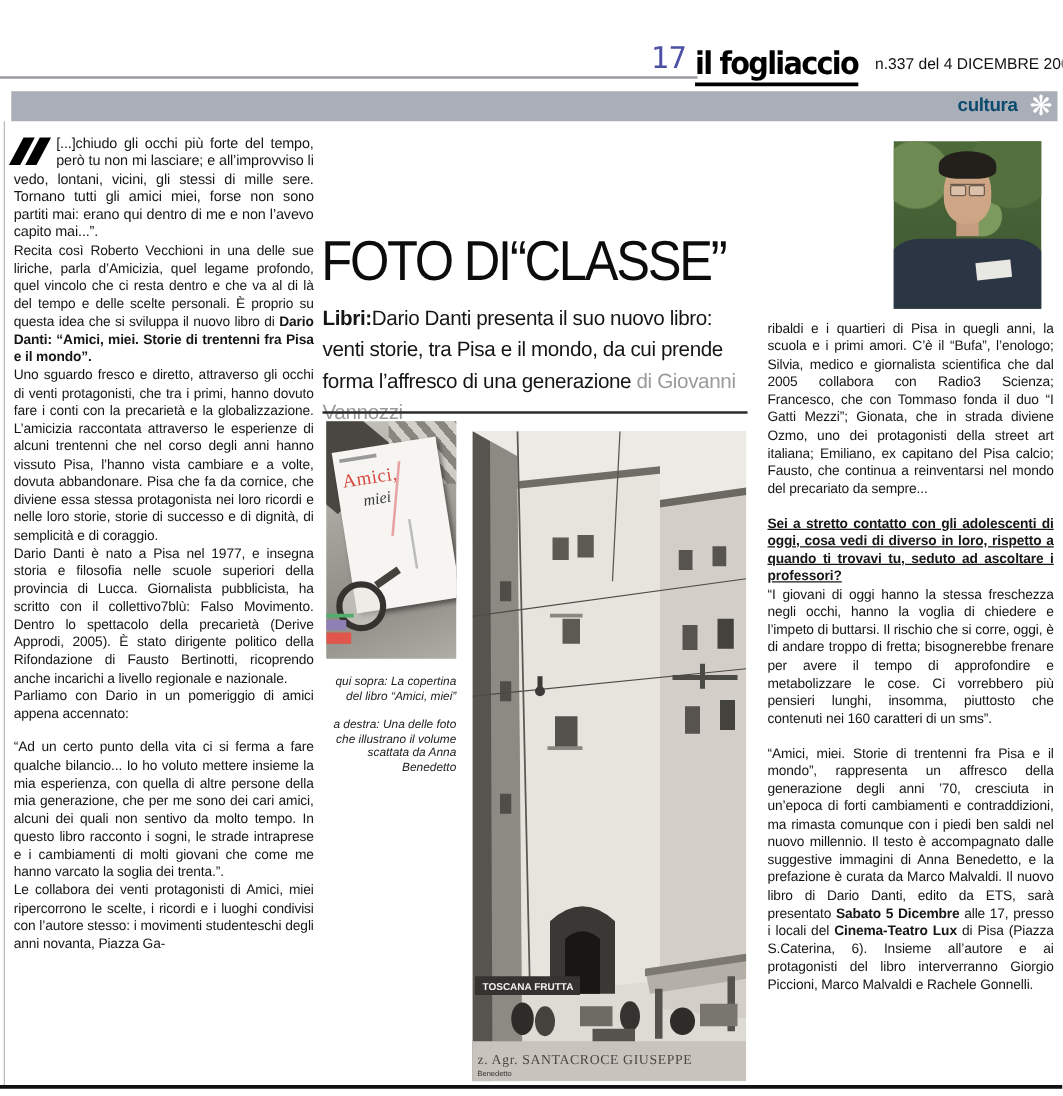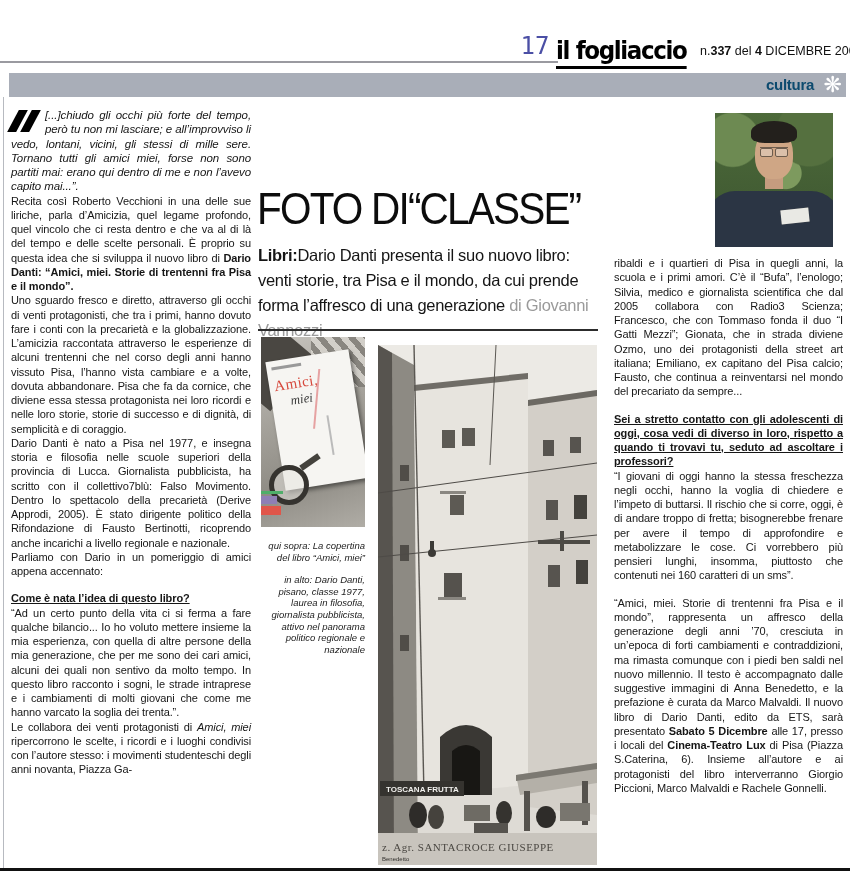--- a/index.html
+++ b/index.html
@@ -7,41 +7,41 @@
         font-family:"Liberation Sans",sans-serif;color:#1a1a1a;padding-left:34px;}
 
   
   .hdr-rule{position:absolute;left:0;top:61px;width:558px;height:2px;background:#9a9aa0;}
   .page-number{position:absolute;left:512px;top:32px;width:46px;text-align:center;
         font-family:"DejaVu Sans Mono",monospace;font-size:24px;color:#4b4fa5;}
   .masthead{position:absolute;left:556px;top:36px;font-family:"DejaVu Sans",sans-serif;
         font-weight:900;font-size:25px;letter-spacing:-1.5px;color:#000;
         border-bottom:3px solid #000;padding-bottom:1px;transform:scaleX(.92);transform-origin:left;}
   .issue{position:absolute;left:700px;top:44px;font-size:12.5px;color:#111;white-space:nowrap;}
-  .issue b{font-weight:bold;}
+  .issue b{font-weight:normal;}
 
   
   .section-bar{position:absolute;left:9px;top:73px;width:837px;height:24px;background:#a9aeb8;}
   .section-label{position:absolute;right:32px;top:3px;color:#0c4a6e;font-weight:bold;
         font-size:15px;letter-spacing:-0.3px;}
   .section-icon{position:absolute;right:4px;top:-1px;color:#fff;font-size:22px;}
   .left-edge{position:absolute;left:3px;top:97px;width:1px;height:771px;background:#b7bac0;}
 
   
   .col{position:absolute;text-align:justify;font-size:11px;line-height:14.25px;
         letter-spacing:-0.1px;color:#161616;}
   .col p{margin:0;}
   .col .gap{height:13px;}
   .q{font-weight:bold;text-decoration:underline;}
-  .ital{font-style:italic;margin-top:48px;}
+  .ital{margin-top:48px;}
 
   .left-col{left:11px;top:108px;width:240px;}
   .right-col{left:614px;top:256px;width:229px;}
 
-  .quote-par{font-style:italic;font-size:11.5px;}
+  .quote-par{font-size:11.5px;}
   .quote-mark{float:left;width:30px;height:26px;position:relative;margin:2px 4px 0 0;}
   .quote-mark i{position:absolute;top:0;width:9px;height:22px;background:#000;transform:skewX(-28deg);}
   .quote-mark i:nth-child(1){left:2px;}
   .quote-mark i:nth-child(2){left:15px;}
 
   
   .title{position:absolute;left:257px;top:183px;font-size:45px;font-weight:500;
         letter-spacing:-2px;transform:scaleX(.9);transform-origin:left;color:#0c0c0c;white-space:nowrap;}
   .lead{position:absolute;left:258px;top:243px;width:348px;font-size:16.5px;line-height:25px;
         letter-spacing:-0.3px;color:#151515;}
@@ -126,21 +126,20 @@
   <div class="col left-col">
     <p class="quote-par"><span class="quote-mark">
           <i></i>
           <i></i>
         </span><span>[...]chiudo gli occhi più forte del tempo, però tu non mi lasciare; e all’improvviso li vedo, lontani, vicini, gli stessi di mille sere. Tornano tutti gli amici miei, forse non sono partiti mai: erano qui dentro di me e non l’avevo capito mai...”.</span></p>
     <p><span>Recita così Roberto Vecchioni in una delle sue liriche, parla d’Amicizia, quel legame profondo, quel vincolo che ci resta dentro e che va al di là del tempo e delle scelte personali. È proprio su questa idea che si sviluppa il nuovo libro di </span><b>Dario Danti: “Amici, miei. Storie di trentenni fra Pisa e il mondo”.</b></p>
     <p>Uno sguardo fresco e diretto, attraverso gli occhi di venti protagonisti, che tra i primi, hanno dovuto fare i conti con la precarietà e la globalizzazione. L’amicizia raccontata attraverso le esperienze di alcuni trentenni che nel corso degli anni hanno vissuto Pisa, l’hanno vista cambiare e a volte, dovuta abbandonare. Pisa che fa da cornice, che diviene essa stessa protagonista nei loro ricordi e nelle loro storie, storie di successo e di dignità, di semplicità e di coraggio.</p>
     <p>Dario Danti è nato a Pisa nel 1977, e insegna storia e filosofia nelle scuole superiori della provincia di Lucca. Giornalista pubblicista, ha scritto con il collettivo7blù: Falso Movimento. Dentro lo spettacolo della precarietà (Derive Approdi, 2005). È stato dirigente politico della Rifondazione di Fausto Bertinotti, ricoprendo anche incarichi a livello regionale e nazionale.</p>
     <p>Parliamo con Dario in un pomeriggio di amici appena accennato:</p>
     <div class="gap"></div>
-    <p class="q">Come è nata l’idea di questo libro?</p>
     <p>“Ad un certo punto della vita ci si ferma a fare qualche bilancio... Io ho voluto mettere insieme la mia esperienza, con quella di altre persone della mia generazione, che per me sono dei cari amici, alcuni dei quali non sentivo da molto tempo. In questo libro racconto i sogni, le strade intraprese e i cambiamenti di molti giovani che come me hanno varcato la soglia dei trenta.”.</p>
     <p><span>Le collabora dei venti protagonisti di </span><span class="ital">Amici, miei</span><span> ripercorrono le scelte, i ricordi e i luoghi condivisi con l’autore stesso: i movimenti studenteschi degli anni novanta, Piazza Ga-</span></p>
   </div>
 
   <div class="title">FOTO DI“CLASSE”</div>
   <div class="lead"><b>Libri:</b><span>Dario Danti presenta il suo nuovo libro: venti storie, tra Pisa e il mondo, da cui prende forma l’affresco di una generazione </span><span class="byline">di Giovanni Vannozzi</span></div>
   <div class="lead-rule"></div>
 
   <div class="book-fig">
     <div class="corner"></div>
@@ -156,21 +155,21 @@
     <div class="lens-handle"></div>
     <div class="chips">
       <span class="chip green"></span>
       <span class="chip purple"></span>
       <span class="chip red"></span>
     </div>
   </div>
 
   <div class="captions">
     <p>qui sopra: La copertina del libro “Amici, miei”</p>
-    <p>in alto: Dario Danti, pisano, classe 1977, laurea in filosofia, giornalista pubblicista, attivo nel panorama politico regionale e nazionale</p>
+    <p>a destra: Una delle foto che illustrano il volume scattata da Anna Benedetto</p>
   </div>
 
   <div class="street-fig">
     <svg width="219" height="520" viewBox="0 0 219 520" xmlns="http://www.w3.org/2000/svg">
       <rect x="0" y="0" width="219" height="520" fill="#dedbd5"></rect>
       <rect x="0" y="0" width="219" height="90" fill="#eceae5"></rect>
 
       <polygon points="0,0 36,20 40,520 0,520" fill="#8d8a83"></polygon>
       <polygon points="0,0 14,8 16,520 0,520" fill="#57544f"></polygon>
       <rect x="22" y="120" width="9" height="16" fill="#504d48"></rect>

